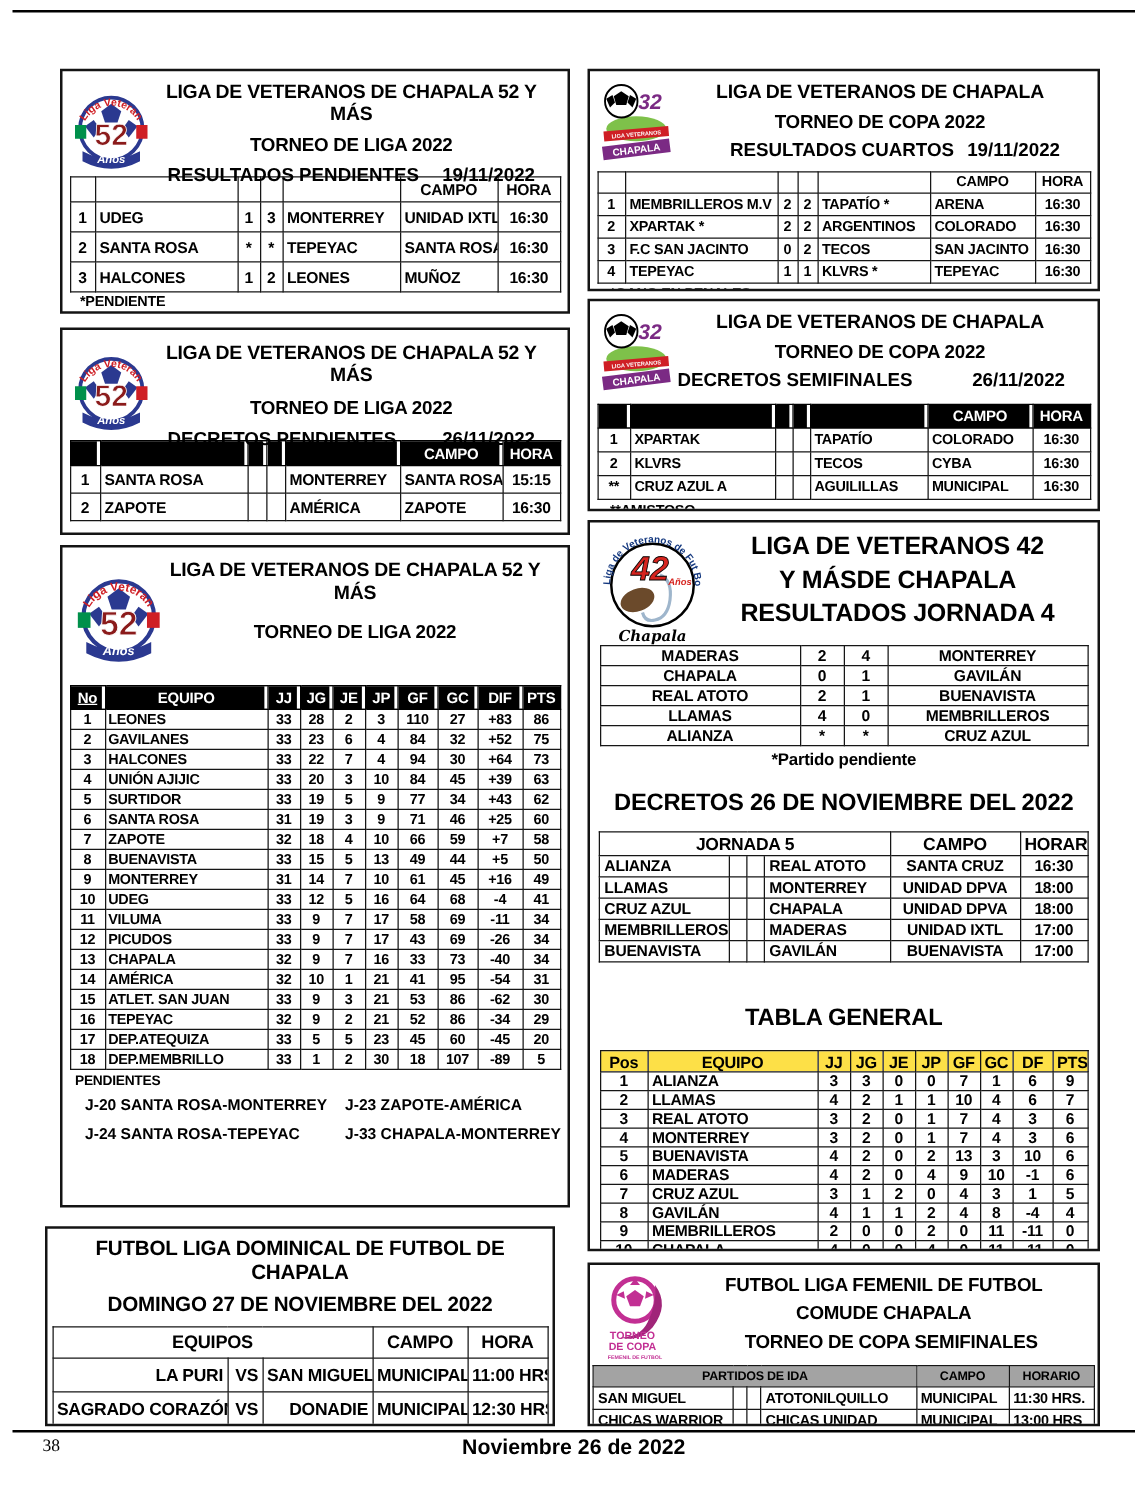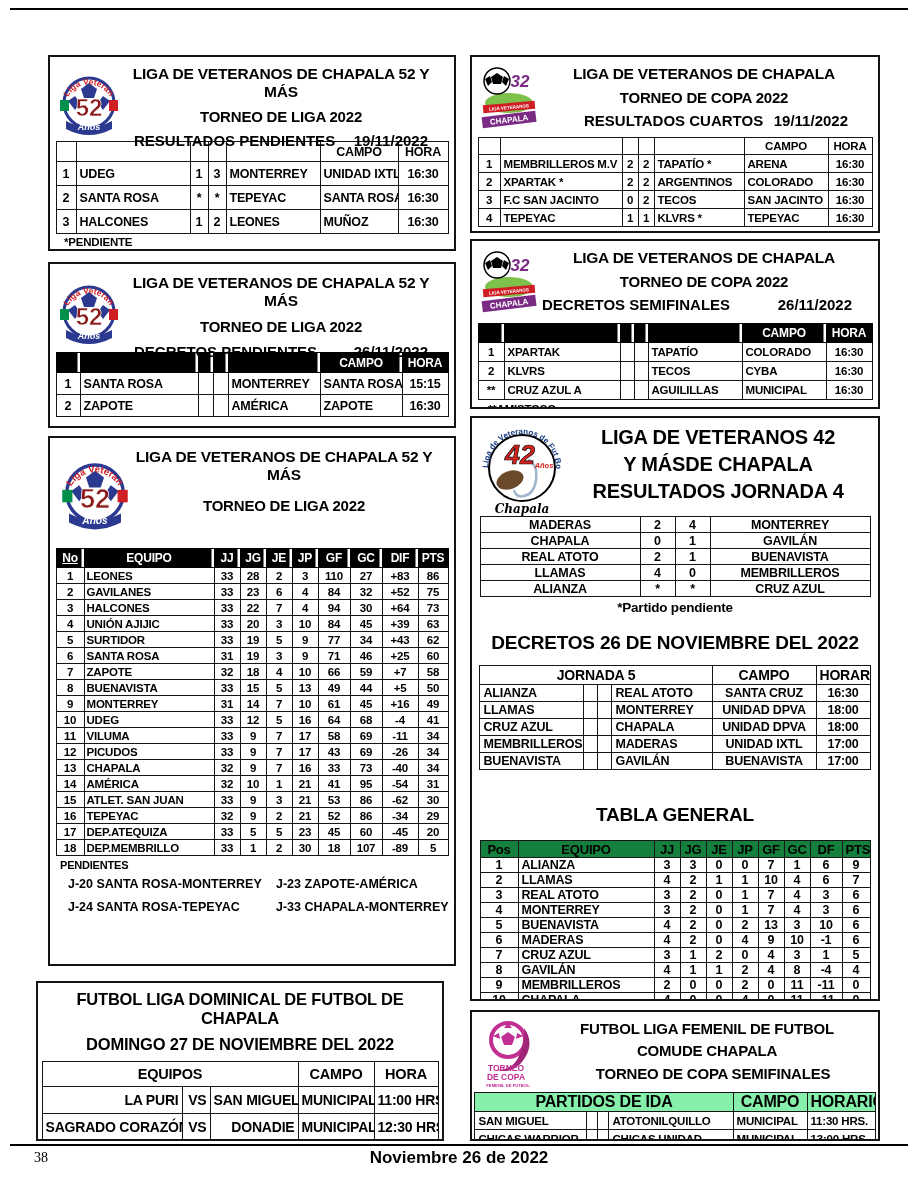--- a/index.html
+++ b/index.html
@@ -32,23 +32,23 @@
   .tb-dom td{height:27px;font-size:14px;text-align:right;}
   .tb-dom thead th{height:25px;font-size:14.5px;background:#fff;}
   .tb-cua td{height:18px;font-size:11.5px;}
   .tb-cua thead th{height:17px;font-size:11.5px;background:#fff;}
   .tb-sem td{height:19px;font-size:11.5px;}
   .tb-sem thead th{height:19px;font-size:12px;}
   .tb-j4 td{height:16px;font-size:12.5px;}
   .tb-j5 td{height:17px;font-size:12.5px;}
   .tb-j5 thead th{height:19px;font-size:14px;background:#fff;text-align:center;}
   .tb-tg td{height:15px;font-size:12.5px;}
-  .tb-tg thead th{height:17px;font-size:13px;background:#15803d;}
+  .tb-tg thead th{height:17px;font-size:13px;background:#fde047;}
   .tb-fem td{height:18px;font-size:11.5px;}
-  .tb-fem thead th{height:17px;font-size:16px;background:#86efac;margin-top:27px;}
+  .tb-fem thead th{height:17px;font-size:10px;background:#a3a3a3;margin-top:27px;}
   .script{font-family:"DejaVu Serif",serif;font-style:italic;}
 </style>
 </head>
 <body>
 
 <div class="rule" style="top:8px;"></div>
 
 <div class="box" style="left:48px;top:55px;width:408px;height:196px;">
   <div class="hdr" style="height:84px;">
     <svg class="logo logo52" style="left:8px;top:6px;" width="62" height="76" viewBox="0 0 62 76">

